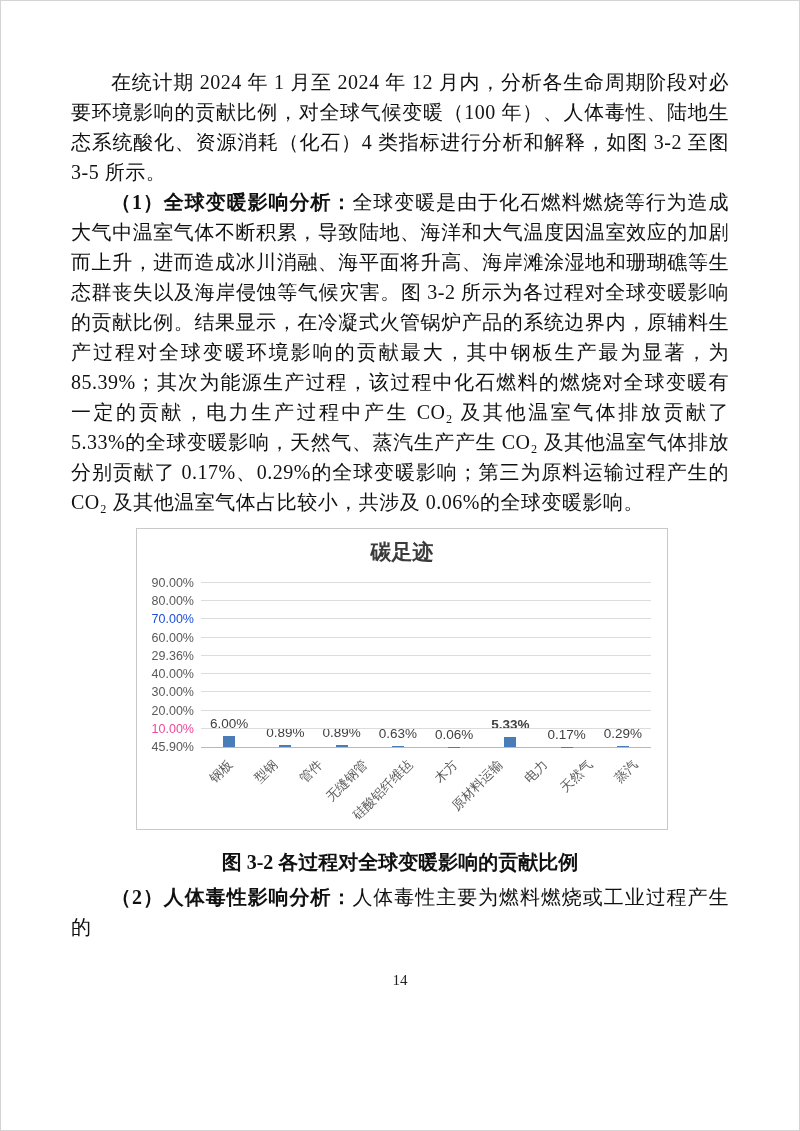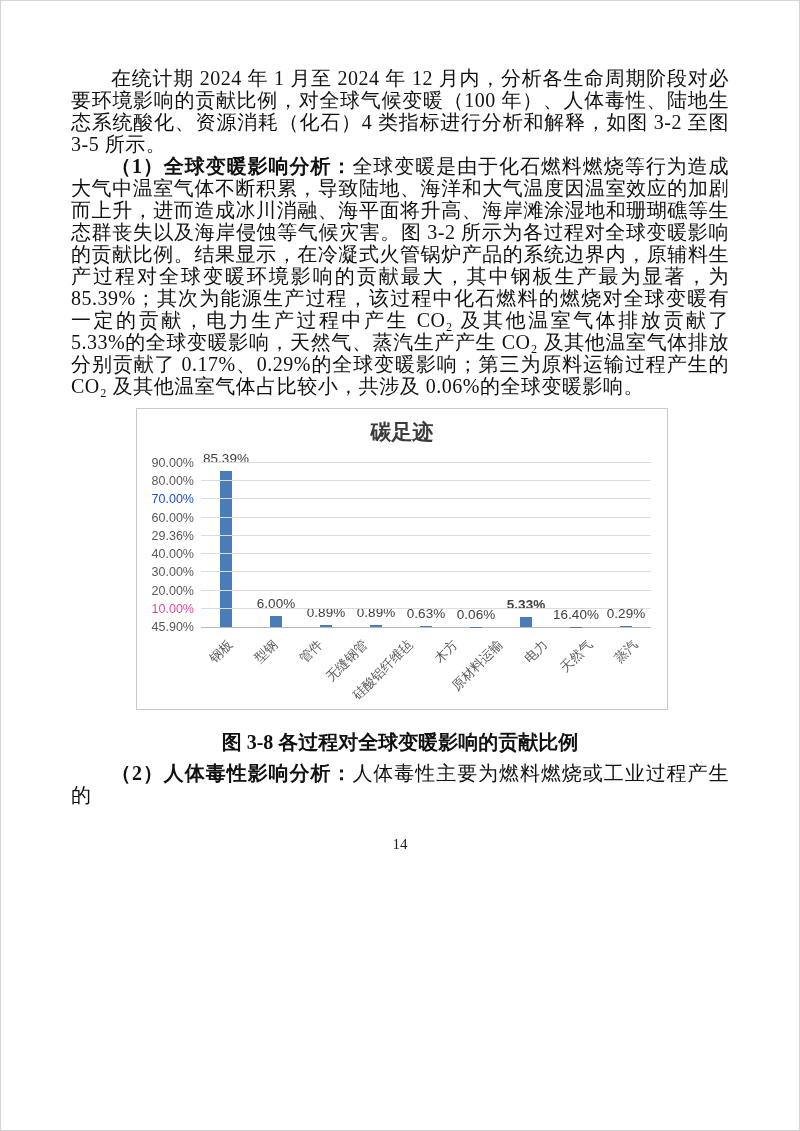--- a/index.html
+++ b/index.html
@@ -11,21 +11,21 @@
     background: #ffffff;
     border: 1px solid #d4d4d4;
     font-family: "Liberation Serif", "DejaVu Serif", serif;
     color: #111111;
     overflow: hidden;
   }
   .content { padding: 66px 70px 0 70px; }
   p.body-text {
     margin: 0;
     font-size: 20px;
-    line-height: 22px;
+    line-height: 30px;
     text-align: justify;
     text-indent: 2em;
     letter-spacing: 0.5px;
   }
   p.body-text b { font-weight: bold; }
 
   
   figure.chart {
     margin: 11px 0 0 65px;
     width: 532px;
@@ -121,24 +121,20 @@
 
     <p class="body-text"><span>在统计期 2024 年 1 月至 2024 年 12 月内，分析各生命周期阶段对必要环境影响的贡献比例，对全球气候变暖（100 年）、人体毒性、陆地生态系统酸化、资源消耗（化石）4 类指标进行分析和解释，如图 3-2 至图 3-5 所示。</span></p>
 
     <p class="body-text"><b>（1）全球变暖影响分析：</b><span>全球变暖是由于化石燃料燃烧等行为造成大气中温室气体不断积累，导致陆地、海洋和大气温度因温室效应的加剧而上升，进而造成冰川消融、海平面将升高、海岸滩涂湿地和珊瑚礁等生态群丧失以及海岸侵蚀等气候灾害。图 3-2 所示为各过程对全球变暖影响的贡献比例。结果显示，在冷凝式火管锅炉产品的系统边界内，原辅料生产过程对全球变暖环境影响的贡献最大，其中钢板生产最为显著，为 85.39%；其次为能源生产过程，该过程中化石燃料的燃烧对全球变暖有一定的贡献，电力生产过程中产生 CO₂ 及其他温室气体排放贡献了 5.33%的全球变暖影响，天然气、蒸汽生产产生 CO₂ 及其他温室气体排放分别贡献了 0.17%、0.29%的全球变暖影响；第三为原料运输过程产生的 CO₂ 及其他温室气体占比较小，共涉及 0.06%的全球变暖影响。</span></p>
 
     <figure class="chart">
       <div class="chart-title">碳足迹</div>
       <div class="plot" id="plot">
         <div class="cats" id="cats">
             <div class="cat">
-              <div class="bar-label" style="bottom: calc(94.8778% + 5px);">85.39%</div>
-              <div class="bar" style="height: 94.8778%; background: rgb(74, 124, 184);"></div>
-            </div>
-            <div class="cat">
               <div class="bar-label" style="bottom: calc(6.66667% + 5px);">6.00%</div>
               <div class="bar" style="height: 6.66667%; background: rgb(74, 124, 184);"></div>
             </div>
             <div class="cat">
               <div class="bar-label" style="bottom: calc(0.988889% + 5px);">0.89%</div>
               <div class="bar" style="height: 0.988889%; background: rgb(74, 124, 184);"></div>
             </div>
             <div class="cat">
               <div class="bar-label" style="bottom: calc(0.988889% + 5px);">0.89%</div>
               <div class="bar" style="height: 0.988889%; background: rgb(74, 124, 184);"></div>
@@ -149,21 +145,21 @@
             </div>
             <div class="cat">
               <div class="bar-label" style="bottom: calc(0.0666667% + 5px);">0.06%</div>
               <div class="bar" style="height: 0.0666666%; background: rgb(74, 124, 184);"></div>
             </div>
             <div class="cat">
               <div class="bar-label" style="bottom: calc(5.92222% + 5px); font-weight: bold;">5.33%</div>
               <div class="bar" style="height: 5.92222%; background: rgb(74, 124, 184);"></div>
             </div>
             <div class="cat">
-              <div class="bar-label" style="bottom: calc(0.188889% + 5px);">16.40%</div>
+              <div class="bar-label" style="bottom: calc(0.188889% + 5px);">0.17%</div>
               <div class="bar" style="height: 0.188889%; background: rgb(74, 124, 184);"></div>
             </div>
             <div class="cat">
               <div class="bar-label" style="bottom: calc(0.322222% + 5px);">0.29%</div>
               <div class="bar" style="height: 0.322222%; background: rgb(74, 124, 184);"></div>
             </div>
           </div>
         <div class="xlabels" id="xlabels">
             <div class="xlabel" style="right: 95%;">钢板</div>
             <div class="xlabel" style="right: 85%;">型钢</div>
@@ -191,20 +187,20 @@
           <div class="ytick" style="color: rgb(89, 89, 89); bottom: 33.3333%;">30.00%</div>
           <div class="ytick" style="color: rgb(89, 89, 89); bottom: 44.4444%;">40.00%</div>
           <div class="ytick" style="color: rgb(89, 89, 89); bottom: 55.5556%;">29.36%</div>
           <div class="ytick" style="color: rgb(89, 89, 89); bottom: 66.6667%;">60.00%</div>
           <div class="ytick" style="color: #1d4ed8; bottom: 77.7778%; margin-top: 30px;">70.00%</div>
           <div class="ytick" style="color: rgb(89, 89, 89); bottom: 88.8889%;">80.00%</div>
           <div class="ytick" style="color: rgb(89, 89, 89); bottom: 100%;">90.00%</div>
         </div>
     </figure>
 
-    <p class="caption">图 3-8 各过程对全球变暖影响的贡献比例</p>
+    <p class="caption">图 3-2 各过程对全球变暖影响的贡献比例</p>
 
     <p class="body-text after-caption"><b>（2）人体毒性影响分析：</b><span>人体毒性主要为燃料燃烧或工业过程产生的</span></p>
 
     <div class="page-number">14</div>
 
   </div>
 </div>
 
 </body></html>

